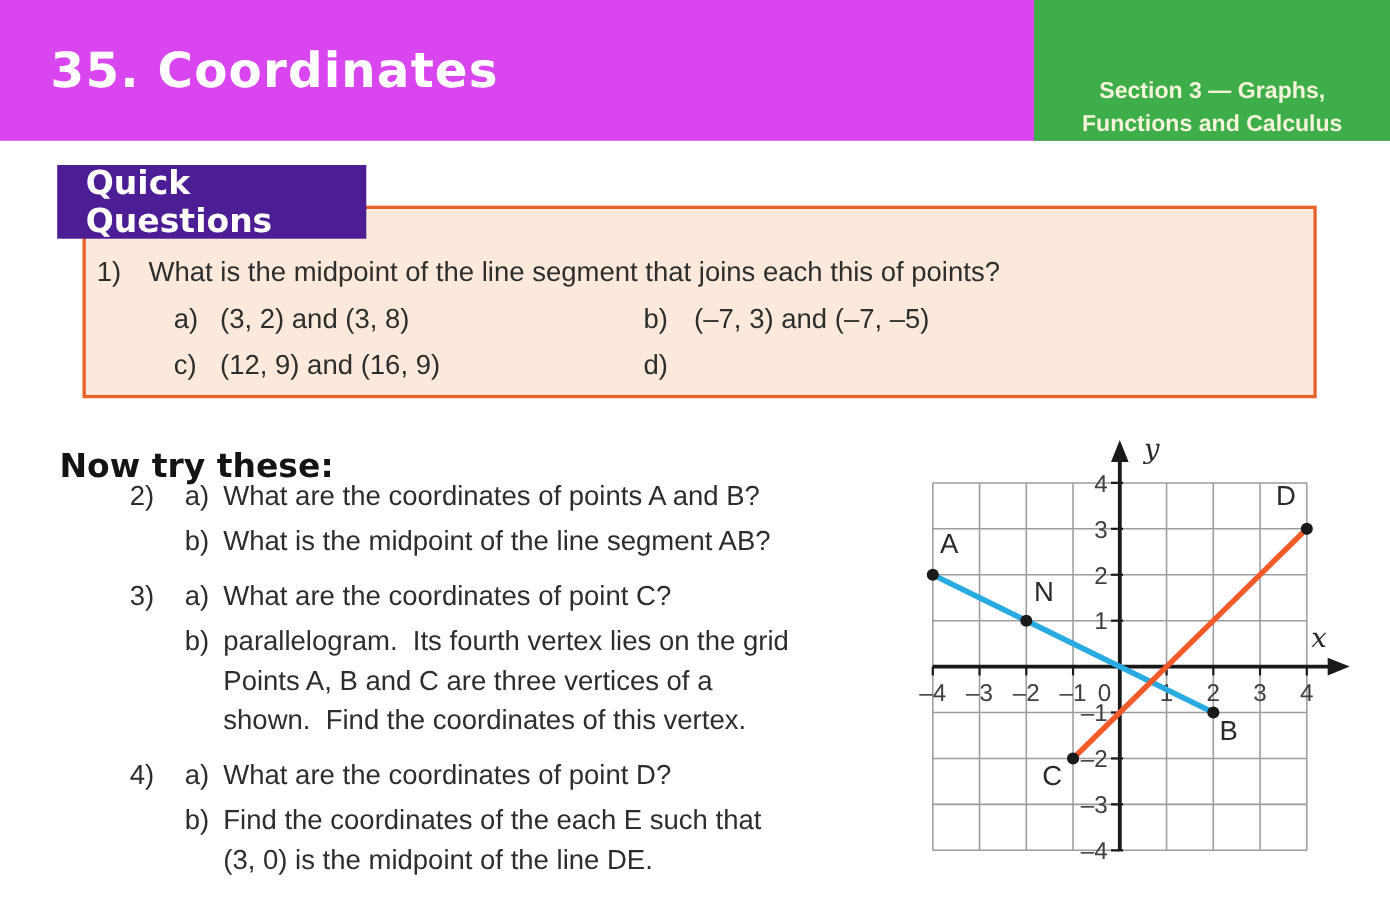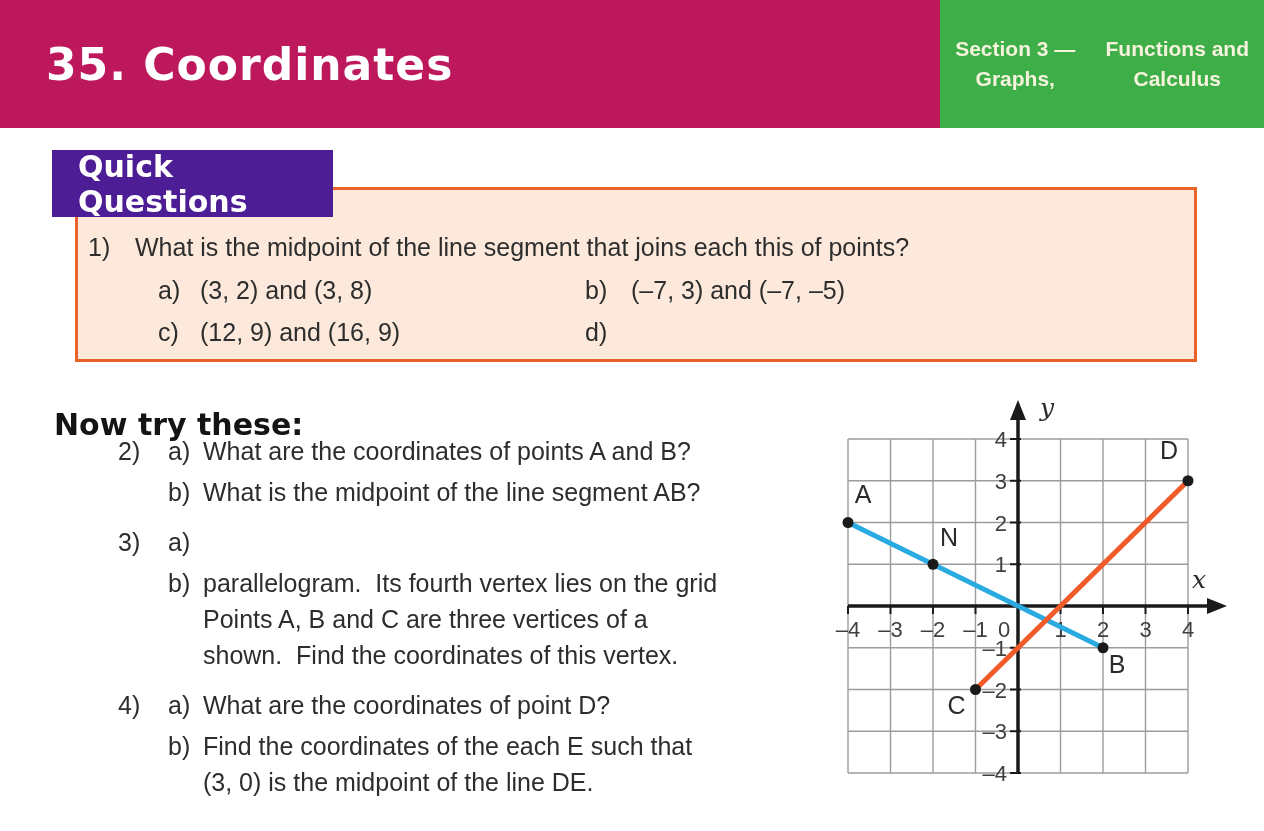--- a/index.html
+++ b/index.html
@@ -1,25 +1,25 @@
 <!DOCTYPE html>
 <html><head>
 <meta charset="utf-8">
 <style>
   html,body{margin:0;padding:0;background:#fff;}
   .page{position:relative;width:1264px;height:831px;background:#ffffff;overflow:hidden;
         font-family:"Liberation Sans",sans-serif;color:#2d2d2d;}
 
   
-  .banner{position:absolute;left:0;top:0;width:1264px;height:128px;background:#be185d;}
+  .banner{position:absolute;left:0;top:0;width:1264px;height:128px;background:#d946ef;}
   .banner-title{position:absolute;left:46px;top:0;height:128px;display:flex;align-items:center;
                 color:#ffffff;font-family:"DejaVu Sans",sans-serif;font-weight:bold;
                 font-size:44px;letter-spacing:1px;}
   .section-tag{position:absolute;right:0;top:0;width:324px;height:128px;background:#3EAE49;
-               display:flex;flex-direction:row;justify-content:flex-end;align-items:center;margin-left:24px;}
+               display:flex;flex-direction:column;justify-content:flex-end;align-items:center;margin-left:24px;}
   .section-tag div{color:#F6F3DC;font-weight:bold;font-size:21px;line-height:30px;text-align:center;}
 
   
   .qq-box{position:absolute;left:75px;top:187px;width:1122px;height:175px;background:#FCE9DB;
           border:3px solid #E8632A;box-sizing:border-box;}
   .qq-tab{position:absolute;left:52px;top:150px;width:281px;height:67px;background:#4c1d95;
           display:flex;align-items:center;padding-left:26px;box-sizing:border-box;
           color:#ffffff;font-family:"DejaVu Sans",sans-serif;font-weight:bold;font-size:30px;}
   .qq-content{position:absolute;left:88px;top:231px;font-size:25px;}
   .qq-q{display:flex;line-height:32px;}
@@ -94,20 +94,23 @@
             </div>
         </div>
       </div>
     </div>
 
     <div class="q">
       <div class="q-num">3)</div>
       <div class="q-parts">
         <div class="part">
           <div class="part-label">a)</div>
+          <div class="part-lines">
+              <div>What are the coordinates of point C?</div>
+            </div>
         </div>
         <div class="part">
           <div class="part-label">b)</div>
           <div class="part-lines">
             <div>parallelogram.  Its fourth vertex lies on the grid</div>
             <div>Points A, B and C are three vertices of a</div>
             <div>shown.  Find the coordinates of this vertex.</div>
           </div>
         </div>
       </div>

